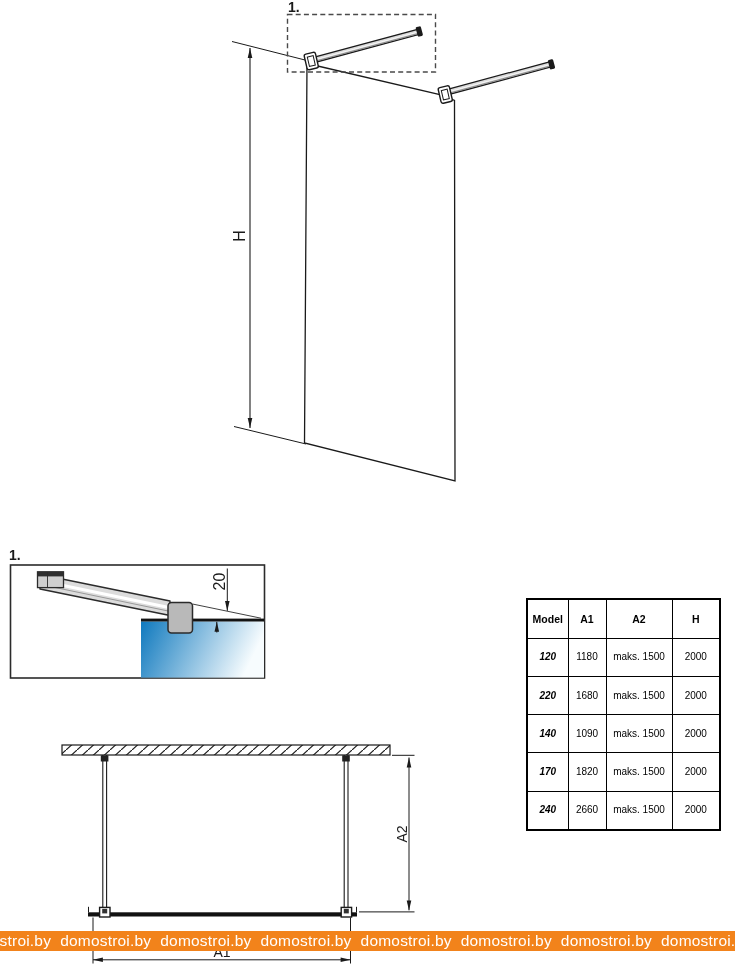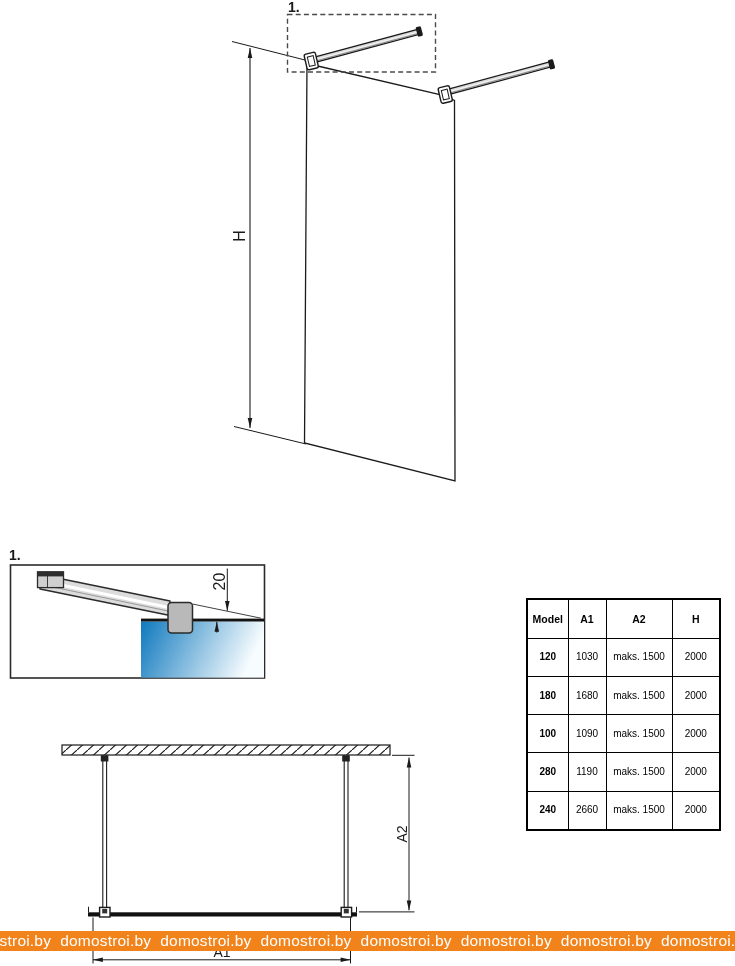--- a/index.html
+++ b/index.html
@@ -6,21 +6,21 @@
   .stage{position:relative;width:735px;height:966px;background:#fff;overflow:hidden;
          font-family:"Liberation Sans",sans-serif;}
   .drawing-svg{position:absolute;left:0;top:0;z-index:1;}
   .drawing-svg text{font-family:"Liberation Sans",sans-serif;fill:#1a1a1a;}
 
   .spec-table{position:absolute;left:526px;top:598px;z-index:2;border-collapse:collapse;
               table-layout:fixed;background:#fff;border:2.5px solid #000;color:#000;}
   .spec-table th,.spec-table td{border:1.8px solid #000;text-align:center;vertical-align:middle;
               padding:12px 1px;height:13.2px;font-size:10px;line-height:1;}
   .spec-table th{font-weight:bold;font-size:10.5px;height:13.8px;}
-  .spec-table td.model{font-weight:bold;}
+  .spec-table td.model{font-weight:bold;font-style:italic;}
 
   .watermark{position:absolute;left:0;top:931px;width:735px;height:20px;background:#F2831B;
              overflow:hidden;z-index:3;display:flex;align-items:center;}
   .watermark span{display:block;width:100%;font-size:15.5px;color:#fff;white-space:pre;
              text-indent:-40px;letter-spacing:0.2px;}
 </style>
 </head>
 <body>
 
 <div class="stage">
@@ -155,39 +155,39 @@
       <tr>
         <th>Model</th>
         <th>A1</th>
         <th>A2</th>
         <th>H</th>
       </tr>
     </thead>
     <tbody>
       <tr>
         <td class="model">120</td>
-        <td>1030</td>
-        <td>maks. 1500</td>
-        <td>2000</td>
-      </tr>
-      <tr>
-        <td class="model">180</td>
+        <td>1180</td>
+        <td>maks. 1500</td>
+        <td>2000</td>
+      </tr>
+      <tr>
+        <td class="model">220</td>
         <td>1680</td>
         <td>maks. 1500</td>
         <td>2000</td>
       </tr>
       <tr>
-        <td class="model">100</td>
+        <td class="model">140</td>
         <td>1090</td>
         <td>maks. 1500</td>
         <td>2000</td>
       </tr>
       <tr>
-        <td class="model">280</td>
-        <td>1190</td>
+        <td class="model">170</td>
+        <td>1820</td>
         <td>maks. 1500</td>
         <td>2000</td>
       </tr>
       <tr>
         <td class="model">240</td>
         <td>2660</td>
         <td>maks. 1500</td>
         <td>2000</td>
       </tr>
     </tbody>

